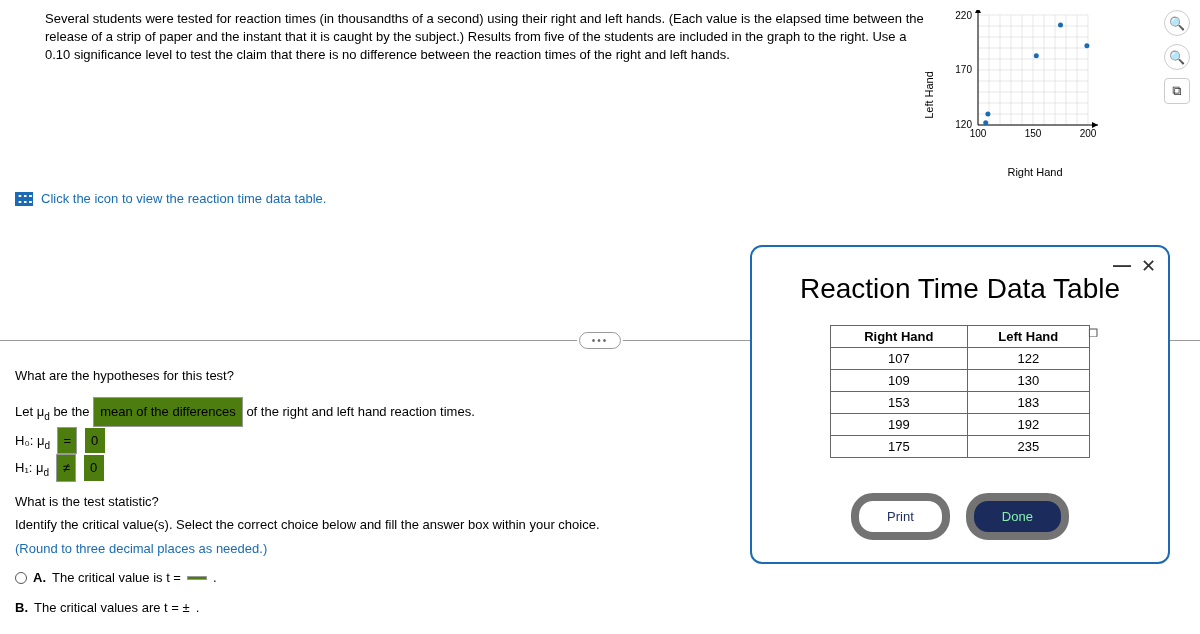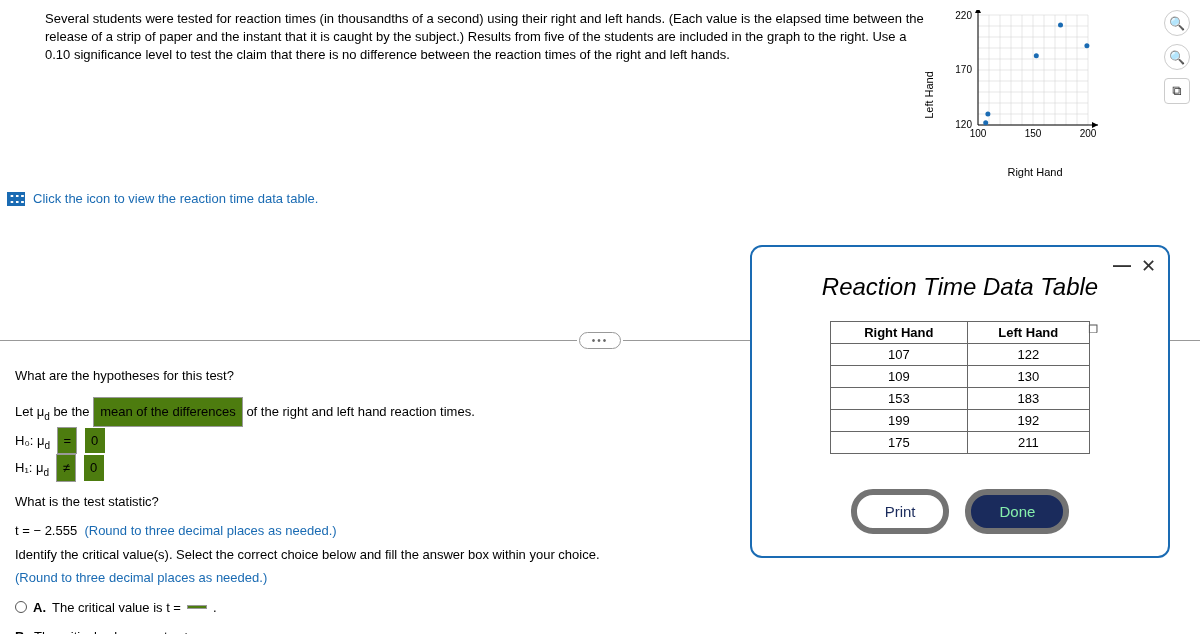--- a/index.html
+++ b/index.html
@@ -1,20 +1,20 @@
 <!DOCTYPE html>
 <html><head>
 <meta charset="utf-8">
 <style>
   * { box-sizing: border-box; margin: 0; padding: 0; }
   body { font-family: Arial, sans-serif; font-size: 13px; color: #000; background: #fff; width: 1200px; height: 634px; position: relative; overflow: hidden; }
   .top-section { padding: 10px 15px 5px 15px; display: flex; justify-content: center; }
   .question-text { flex: 1; line-height: 1.4; max-width: 880px; }
   .graph-area { width: 230px; padding-left: 10px; position: relative; }
-  .data-link-row { padding: 6px 7px; display: flex; align-items: center; gap: 8px; }
+  .data-link-row { padding: 6px 15px; display: flex; align-items: center; gap: 8px; }
   .table-icon { width: 18px; height: 14px; border: 1.5px solid #1a6bb3; display: inline-block; position: relative; background: linear-gradient(#1a6bb3 33%, transparent 33%, transparent 66%, #1a6bb3 66%) 0 0/100% 50%, linear-gradient(90deg, #1a6bb3 50%, transparent 50%) 0 0/33% 100%; }
   .link-text { color: #1a6bb3; font-size: 13px; }
   .divider-row { margin: 120px 0 10px 0; display: flex; align-items: center; }
   .divider-line { flex: 1; border-top: 1px solid #999; }
   .dots-pill { border: 1px solid #999; border-radius: 10px; padding: 2px 12px; font-size: 10px; color: #666; letter-spacing: 2px; margin: 0 2px; background: #fff; }
   .main-content { padding: 5px 15px; line-height: 1.8; }
   .fill-box { display: inline-block; border: 1px solid #999; padding: 2px 6px; min-width: 90px; text-align: center; background: #4d7c0f; }
   .fill-box.small { min-width: 20px; padding: 1px 4px; }
   .blue-text { color: #1a6bb3; }
   .sub { font-size: 10px; vertical-align: sub; }
@@ -23,27 +23,27 @@
   .bold { font-weight: bold; }
   
   
   .side-icons { position: absolute; top: 10px; right: 10px; display: flex; flex-direction: column; gap: 8px; }
   .side-icon { width: 26px; height: 26px; border: 1px solid #ccc; border-radius: 50%; display: flex; align-items: center; justify-content: center; background: #fff; font-size: 13px; color: #333; }
   .side-icon.sq { border-radius: 4px; }
 
   
   .modal { position: absolute; right: 30px; top: 245px; width: 420px; border: 2px solid #1a6bb3; border-radius: 12px; background: #fff; padding: 18px 22px 22px 22px; }
   .modal-controls { position: absolute; top: 8px; right: 12px; display: flex; gap: 10px; font-size: 18px; color: #333; }
-  .modal-title { text-align: center; font-size: 24px; margin: 8px 0 20px 0; font-style: italic; }
+  .modal-title { text-align: center; font-size: 28px; margin: 8px 0 20px 0; }
   .data-table { margin: 0 auto; border-collapse: collapse; width: 260px; }
   .data-table th, .data-table td { border: 1px solid #666; padding: 3px 10px; text-align: center; font-size: 13px; font-weight: normal; }
   .data-table th { font-weight: bold; }
   .copy-icon { position: absolute; font-size: 11px; color: #555; }
   .modal-buttons { display: flex; justify-content: center; gap: 16px; margin-top: 35px; }
-  .modal-btn { border: 6px solid #737373; border-radius: 22px; padding: 8px 28px; font-size: 15px; background: #fff; color: #1a2b5c; }
+  .modal-btn { border: 8px solid #737373; border-radius: 22px; padding: 8px 28px; font-size: 13px; background: #fff; color: #1a2b5c; }
   .modal-btn.dark { background: #1a2b5c; color: #86efac; }
 
   
   .chart-wrap { position: relative; width: 180px; height: 170px; }
   .y-label { position: absolute; left: -6px; top: 50%; transform: translate(-50%, -50%) rotate(-90deg); font-size: 11px; }
   .x-label { position: absolute; bottom: -2px; left: 50%; transform: translateX(-50%); font-size: 11px; }
   .chart-svg { position: absolute; left: 18px; top: 0; }
 </style>
 </head>
 <body>
@@ -134,25 +134,20 @@
     <span>H₀: μ</span><span class="sub">d</span>
     &nbsp;<span class="fill-box small">=</span>&nbsp;
     <span class="fill-box small" style="border:none">0</span>
   </div>
   <div>
     <span>H₁: μ</span><span class="sub">d</span>
     &nbsp;<span class="fill-box small">≠</span>&nbsp;
     <span class="fill-box small" style="border:none">0</span>
   </div>
   <div style="margin-top:8px">What is the test statistic?</div>
-  <div style="margin-top:6px">
-    <span>t = </span>
-    <span>− 2.555</span>&nbsp;
-    <span class="blue-text">(Round to three decimal places as needed.)</span>
-  </div>
   <div style="margin-top:0">
     <span>Identify the critical value(s). Select the correct choice below and fill the answer box within your choice.</span><br>
     <span class="blue-text">(Round to three decimal places as needed.)</span>
   </div>
   <div class="choice-row">
     <span class="radio"></span>
     <span class="bold">A.</span>
     <span>The critical value is t = </span>
     <span class="fill-box small"></span>
     <span>.</span>
@@ -190,21 +185,21 @@
       <tr>
             <td>153</td>
             <td>183</td>
           </tr>
       <tr>
             <td>199</td>
             <td>192</td>
           </tr>
       <tr>
             <td>175</td>
-            <td>211</td>
+            <td>235</td>
           </tr>
     </tbody>
       </table>
     <span class="copy-icon" style="top:2px;right:48px">❐</span>
   </div>
   <div class="modal-buttons">
     <button class="modal-btn">Print</button>
     <button class="modal-btn dark">Done</button>
   </div>
 </div>

